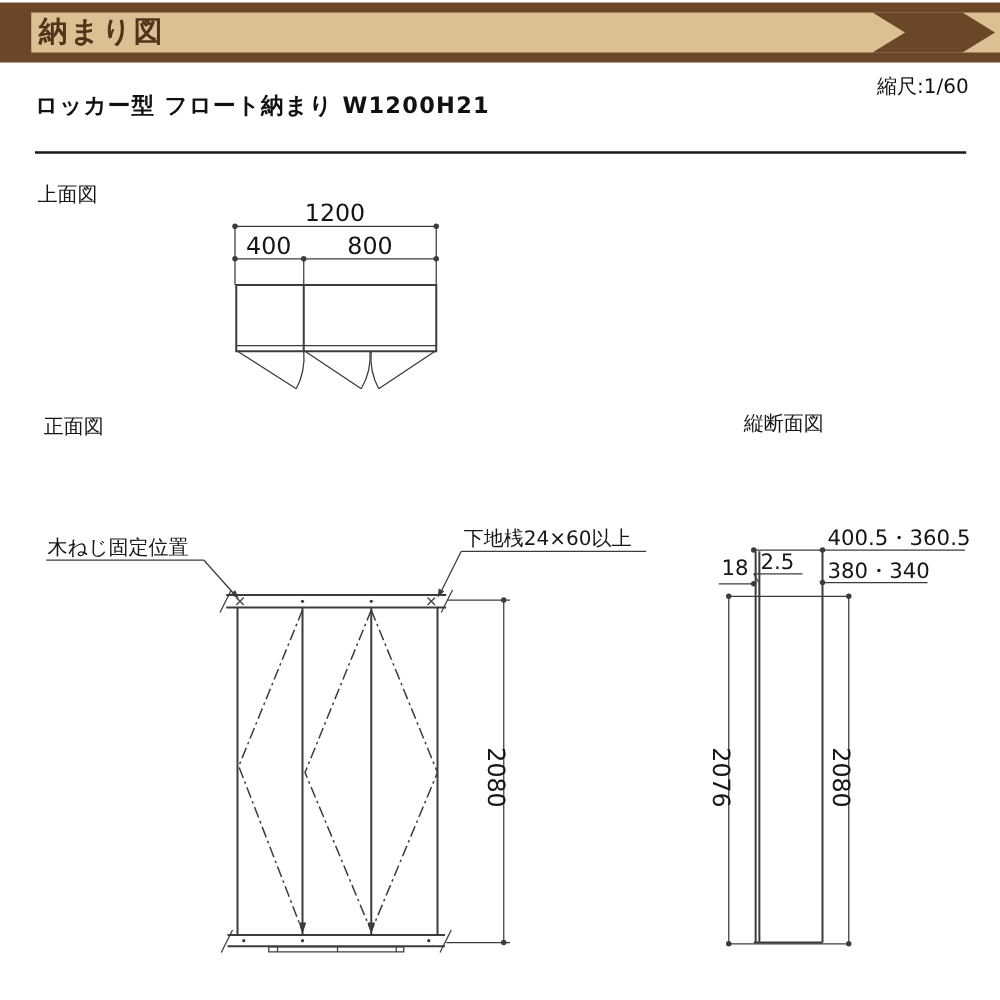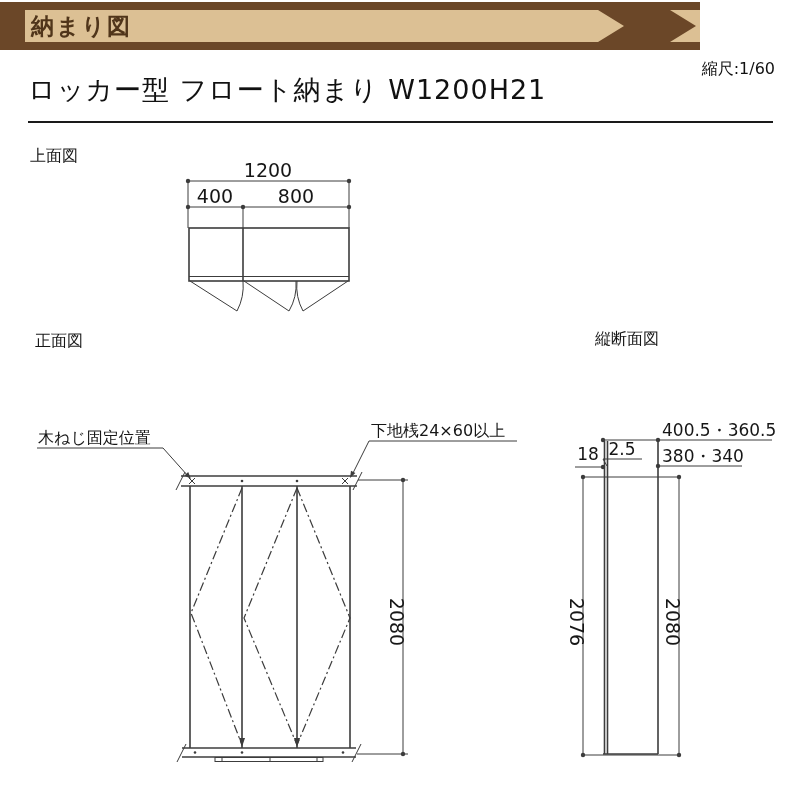--- a/index.html
+++ b/index.html
@@ -9,33 +9,33 @@
     --line:#3c3c3c;
     --ink:#1e1e1e;
   }
   *{margin:0;padding:0;box-sizing:border-box;}
   html,body{background:#fff;}
   .page{
     position:relative;width:800px;height:800px;background:#fff;overflow:hidden;
     font-family:"DejaVu Sans","Liberation Sans",sans-serif;color:var(--ink);
   }
   
-  .banner{position:absolute;left:0;top:2px;width:700px;height:48px;background:var(--banner-dark);}
+  .banner{position:absolute;left:0;top:2px;width:800px;height:48px;background:var(--banner-dark);}
   .banner-inner{
     position:absolute;left:25px;top:8px;right:0;height:32px;background:var(--banner-tan);
     display:flex;align-items:center;
   }
   .banner-title{
     font-size:23px;font-weight:bold;color:var(--banner-text);
     padding-left:6px;letter-spacing:2px;line-height:1;
   }
   .banner-arrows{position:absolute;right:0;top:0;width:180px;height:48px;}
   
   .doc-title{
-    position:absolute;left:28px;top:72px;font-size:27px;font-weight:normal;color:#111;
+    position:absolute;left:28px;top:72px;font-size:18px;font-weight:bold;color:#111;
     letter-spacing:1px;white-space:nowrap;
   }
   .scale-label{
     position:absolute;right:25px;top:59px;font-size:16px;color:#111;white-space:nowrap;
   }
   .rule{position:absolute;left:28px;top:121px;width:745px;height:2px;background:#1a1a1a;}
   
   svg.drawing{position:absolute;left:0;top:0;width:800px;height:800px;}
   svg.drawing line, svg.drawing path, svg.drawing rect, svg.drawing polyline{
     stroke:var(--line);fill:none;

